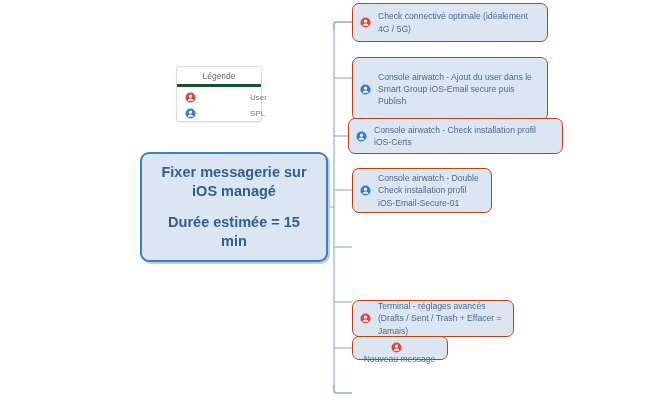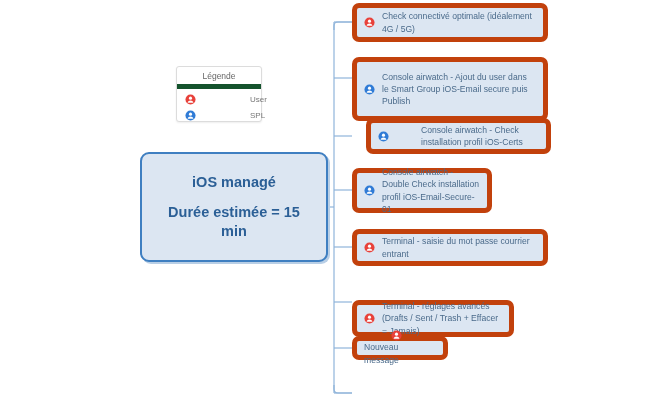--- a/index.html
+++ b/index.html
@@ -72,21 +72,21 @@
     border: 1px solid #dcdcdc;
     border-radius: 3px;
     box-shadow: 0 1px 2px rgba(0,0,0,0.07);
     font-size: 8px;
   }
   #legend-title {
     text-align: center;
     color: #666666;
     font-size: 8.5px;
     padding: 4px 0 3px 0;
-    border-bottom: 5px solid #14532d;
+    border-bottom: 3px solid #14532d;
   }
   #legend-items {
     padding: 5px 0 0 8px;
   }
   .legend-row {
     display: flex;
     align-items: center;
     margin-bottom: 5px;
   }
   .legend-row .legend-label {
@@ -103,26 +103,25 @@
     border-radius: 50%;
     position: relative;
   }
   .avatar svg { display: block; }
 
   
   .branch-node {
     position: absolute;
     box-sizing: border-box;
     background: #dce6f2;
-    border: 5px solid #c2410c;
+    border: 1px solid #c2410c;
     border-radius: 7px;
     display: flex;
     align-items: center;
     padding: 5px 8px 5px 7px;
-    justify-content: center;
   }
   .branch-node .node-icon {
     margin-right: 7px;
   }
   .branch-node .node-text {
     color: #4a6a8a;
     font-size: 8.6px;
     line-height: 1.42;
   }
 </style>
@@ -148,20 +147,21 @@
       <path d="M334,393 L352,393"></path>
     </g>
 
     <g fill="none" stroke="#8fb4da" stroke-width="1.2">
       <path d="M334,30 L334,26 Q334,22 338,22 L352,22"></path>
       <path d="M334,385 L334,389 Q334,393 338,393 L352,393"></path>
     </g>
   </svg>
 
   <div id="central-node">
+    <div>Fixer messagerie sur</div>
     <div>iOS managé</div>
     <div class="line-gap"></div>
     <div>Durée estimée = 15</div>
     <div>min</div>
   </div>
 
   <div id="legend">
     <div id="legend-title">Légende</div>
     <div id="legend-items">
 
@@ -205,21 +205,21 @@
     <span class="avatar node-icon">
       <svg width="11" height="11" viewBox="0 0 24 24">
         <circle cx="12" cy="12" r="11" fill="#2f7bd6"></circle>
         <circle cx="12" cy="9" r="3.4" fill="#ffffff"></circle>
         <path d="M5.6 19.2 C6.6 15.6 9 14 12 14 C15 14 17.4 15.6 18.4 19.2 Z" fill="#ffffff"></path>
       </svg>
     </span>
     <span class="node-text">Console airwatch - Ajout du user dans le Smart Group iOS-Email secure puis Publish</span>
   </div>
 
-  <div class="branch-node" style="left:366px; top:118px; width:185px; height:36px;gap:25px;">
+  <div class="branch-node" style="left:348px; top:118px; width:215px; height:36px;">
     <span class="avatar node-icon">
       <svg width="11" height="11" viewBox="0 0 24 24">
         <circle cx="12" cy="12" r="11" fill="#2f7bd6"></circle>
         <circle cx="12" cy="9" r="3.4" fill="#ffffff"></circle>
         <path d="M5.6 19.2 C6.6 15.6 9 14 12 14 C15 14 17.4 15.6 18.4 19.2 Z" fill="#ffffff"></path>
       </svg>
     </span>
     <span class="node-text">Console airwatch - Check installation profil iOS-Certs</span>
   </div>
 
@@ -227,47 +227,37 @@
     <span class="avatar node-icon">
       <svg width="11" height="11" viewBox="0 0 24 24">
         <circle cx="12" cy="12" r="11" fill="#2f7bd6"></circle>
         <circle cx="12" cy="9" r="3.4" fill="#ffffff"></circle>
         <path d="M5.6 19.2 C6.6 15.6 9 14 12 14 C15 14 17.4 15.6 18.4 19.2 Z" fill="#ffffff"></path>
       </svg>
     </span>
     <span class="node-text">Console airwatch - Double Check installation profil iOS-Email-Secure-01</span>
   </div>
 
-  <div class="branch-node" style="left:352px; top:229px; width:196px; height:37px;">
+
+  <div class="branch-node" style="left:352px; top:300px; width:162px; height:37px;">
     <span class="avatar node-icon">
       <svg width="11" height="11" viewBox="0 0 24 24">
         <circle cx="12" cy="12" r="11" fill="#e8413a"></circle>
         <circle cx="12" cy="9" r="3.4" fill="#ffffff"></circle>
         <path d="M5.6 19.2 C6.6 15.6 9 14 12 14 C15 14 17.4 15.6 18.4 19.2 Z" fill="#ffffff"></path>
       </svg>
     </span>
-    <span class="node-text">Terminal - saisie du mot passe courrier entrant</span>
-  </div>
-
-  <div class="branch-node" style="left:352px; top:300px; width:162px; height:37px;">
+    <span class="node-text">Terminal - réglages avancés (Drafts / Sent / Trash + Effacer = Jamais)</span>
+  </div>
+
+  <div class="branch-node" style="left:352px; top:336px; width:96px; height:24px;flex-direction:column;">
     <span class="avatar node-icon">
       <svg width="11" height="11" viewBox="0 0 24 24">
         <circle cx="12" cy="12" r="11" fill="#e8413a"></circle>
         <circle cx="12" cy="9" r="3.4" fill="#ffffff"></circle>
         <path d="M5.6 19.2 C6.6 15.6 9 14 12 14 C15 14 17.4 15.6 18.4 19.2 Z" fill="#ffffff"></path>
       </svg>
     </span>
-    <span class="node-text">Terminal - réglages avancés (Drafts / Sent / Trash + Effacer = Jamais)</span>
-  </div>
-
-  <div class="branch-node" style="left:352px; top:336px; width:96px; height:24px;flex-direction:column;">
-    <span class="avatar node-icon">
-      <svg width="11" height="11" viewBox="0 0 24 24">
-        <circle cx="12" cy="12" r="11" fill="#e8413a"></circle>
-        <circle cx="12" cy="9" r="3.4" fill="#ffffff"></circle>
-        <path d="M5.6 19.2 C6.6 15.6 9 14 12 14 C15 14 17.4 15.6 18.4 19.2 Z" fill="#ffffff"></path>
-      </svg>
-    </span>
     <span class="node-text">Nouveau message</span>
   </div>
 
 
 </div>
 
 </body></html>

